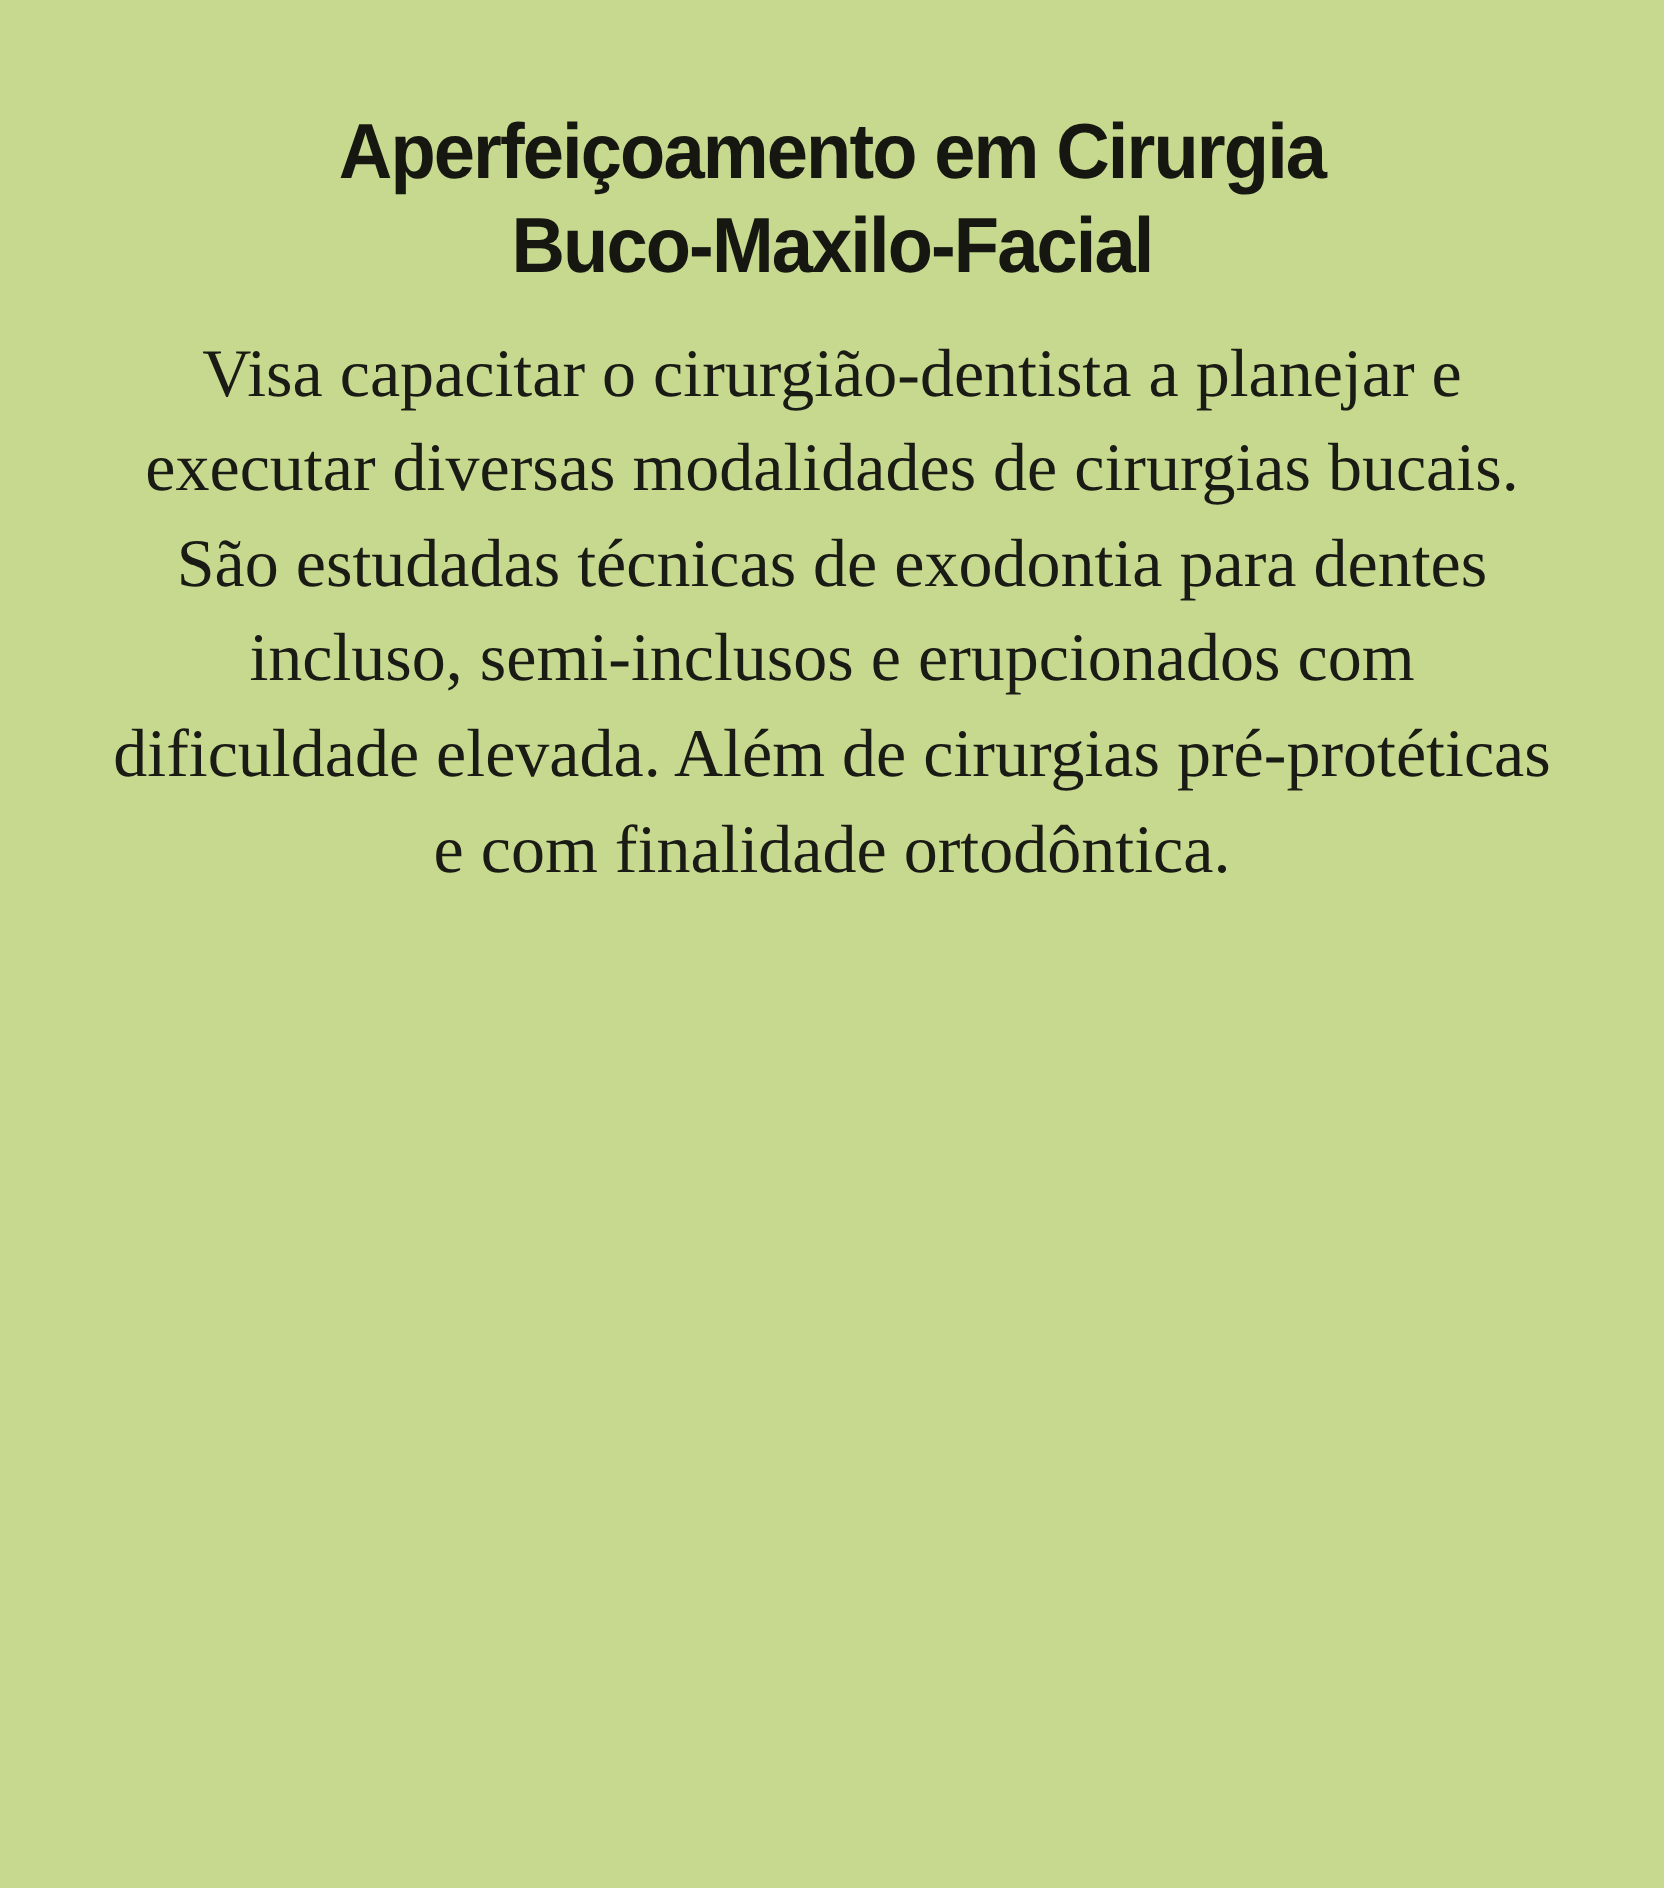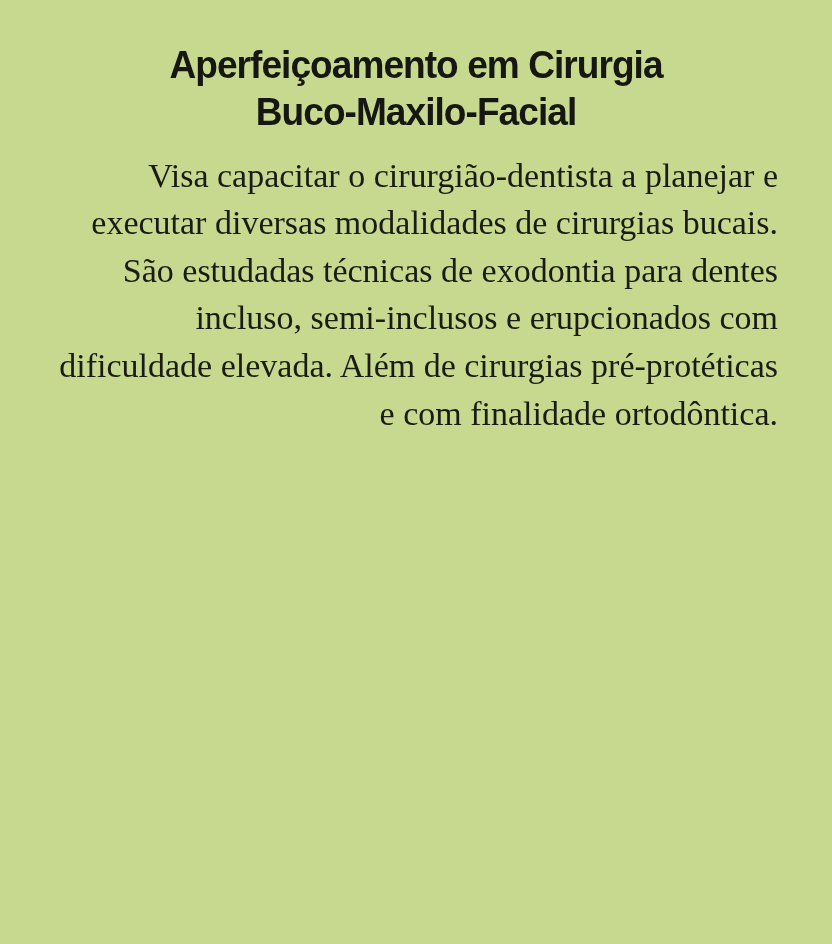--- a/index.html
+++ b/index.html
@@ -10,41 +10,41 @@
     width: 832px;
     height: 944px;
     background: #c6d98f;
     overflow: hidden;
     font-family: "Liberation Sans", sans-serif;
   }
   .card {
     width: 832px;
     height: 932px;
     box-sizing: border-box;
-    padding-top: 42px;
+    padding-top: 54px;
   }
   .course-title {
     margin: 0 auto;
     text-align: center;
     color: #171712;
     font-family: "Liberation Sans", sans-serif;
     font-weight: 700;
     font-size: 39px;
     line-height: 1.2;
     letter-spacing: -1px;
     transform: scaleX(0.95);
     transform-origin: center top;
   }
   .course-title .line {
     display: block;
   }
   .course-description {
     margin: 16px auto 0;
     max-width: 724px;
-    text-align: right;
+    text-align: center;
     color: #1b1b15;
     font-family: "Liberation Serif", "DejaVu Serif", serif;
     font-size: 34px;
     line-height: 1.4;
   }
 </style>
 </head>
 <body>
 
 <div class="card">

